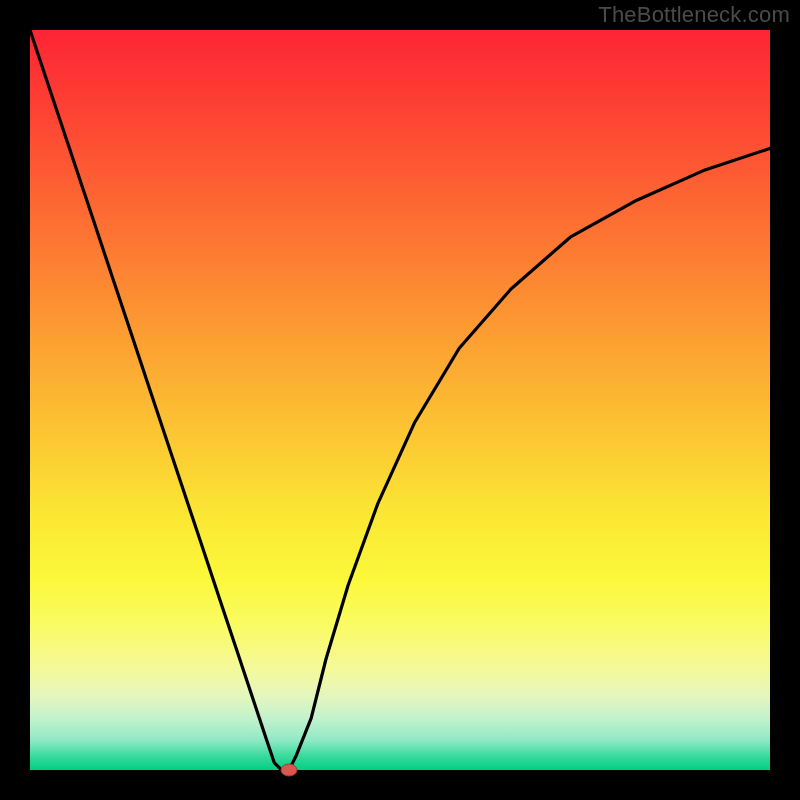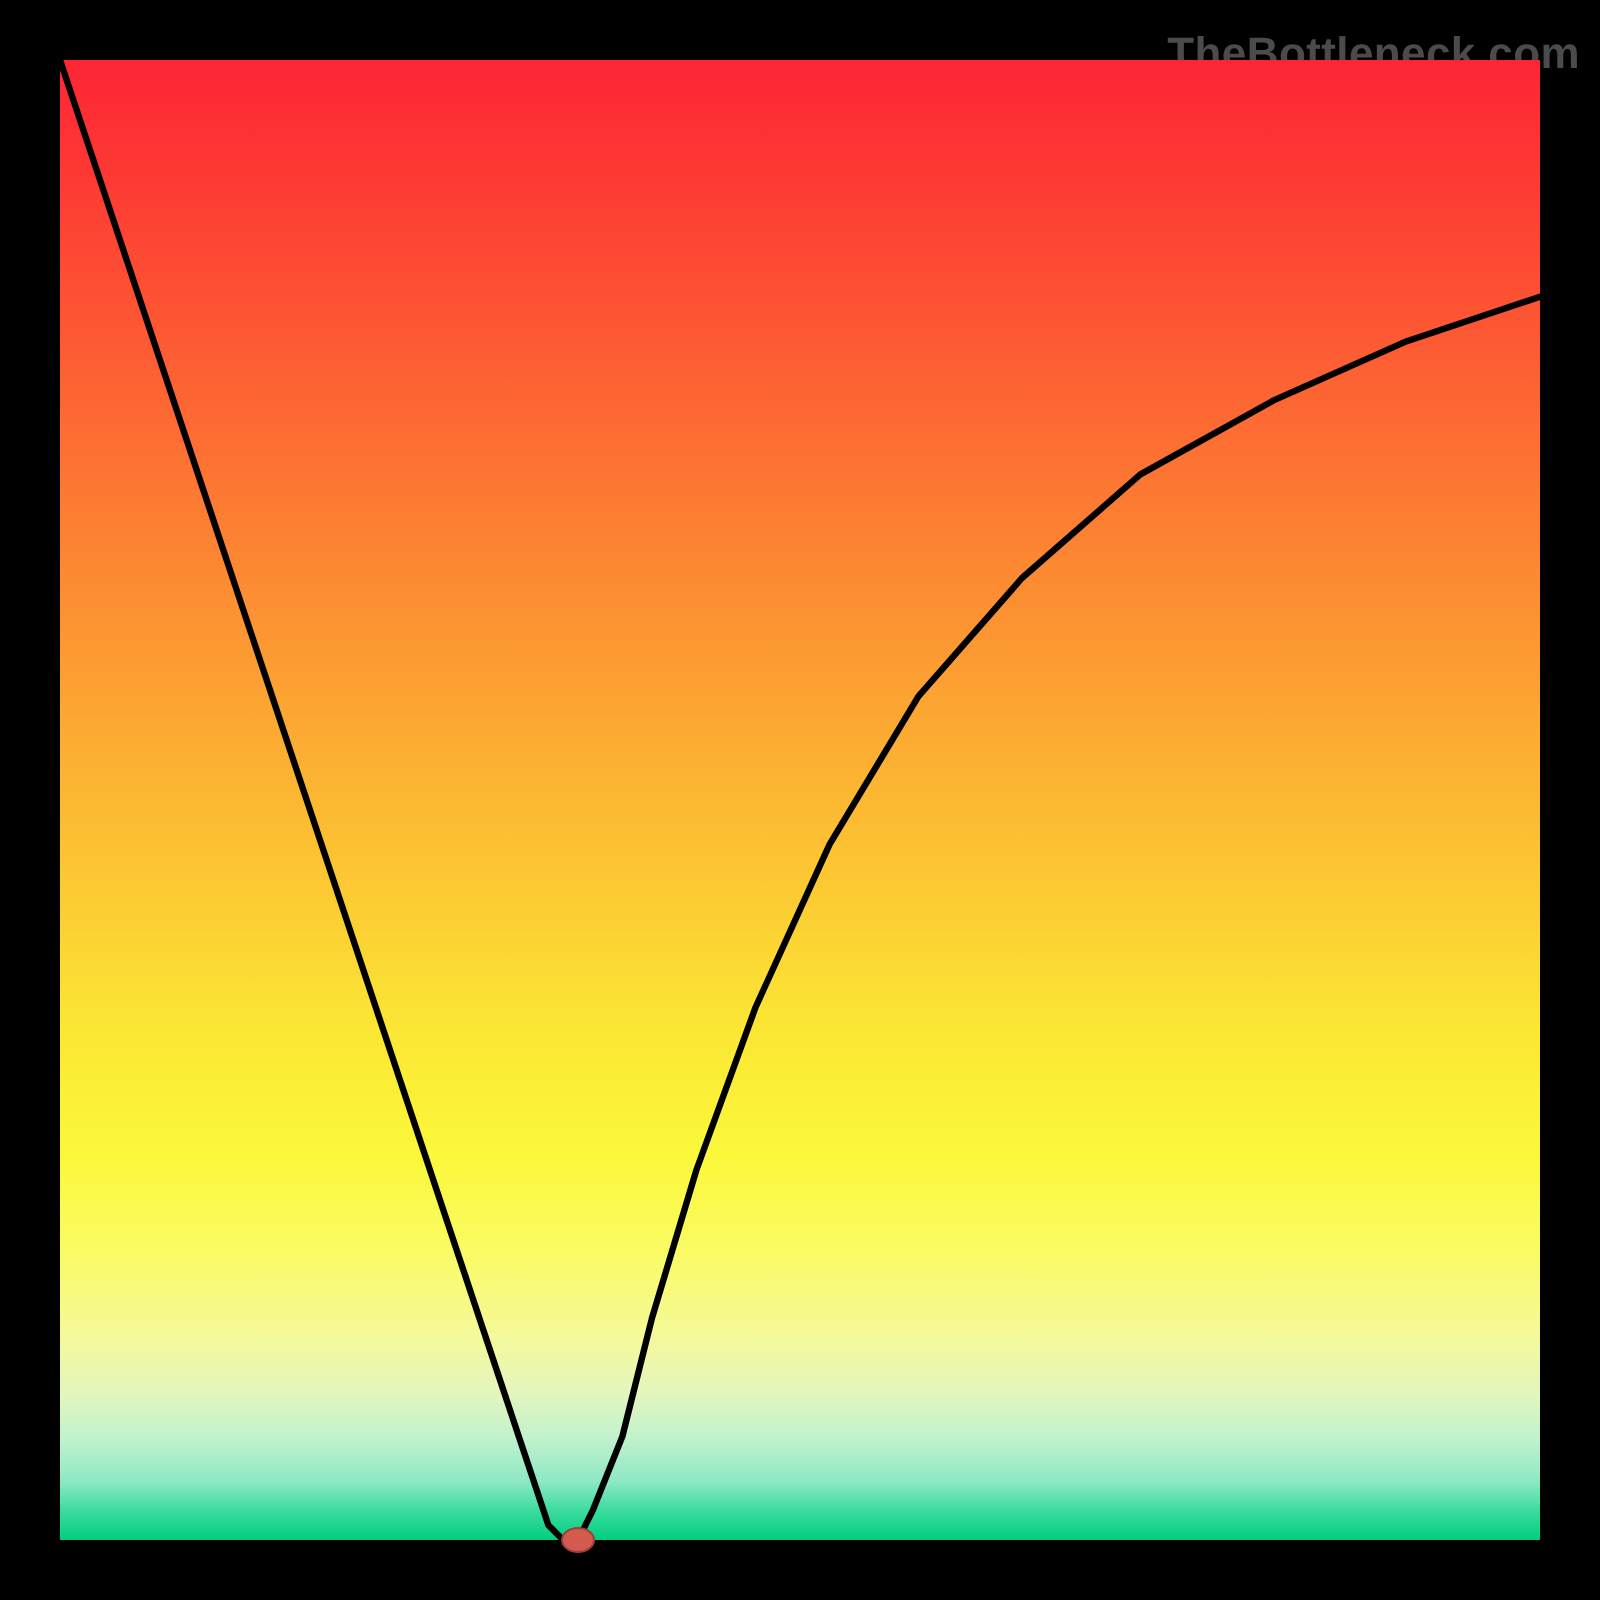--- a/index.html
+++ b/index.html
@@ -16,24 +16,23 @@
     width: 800px;
     height: 800px;
     background: #000;
   }
   .watermark {
     position: absolute;
     top: 2px;
     right: 10px;
     color: #4b4b4b;
     font-size: 22px;
-    font-weight: 700;
+    font-weight: 400;
     letter-spacing: 0.2px;
     user-select: none;
-    margin-top: 12px;
   }
   .plot {
     position: absolute;
     left: 30px;
     top: 30px;
     width: 740px;
     height: 740px;
     
     background: linear-gradient(
       to bottom,

